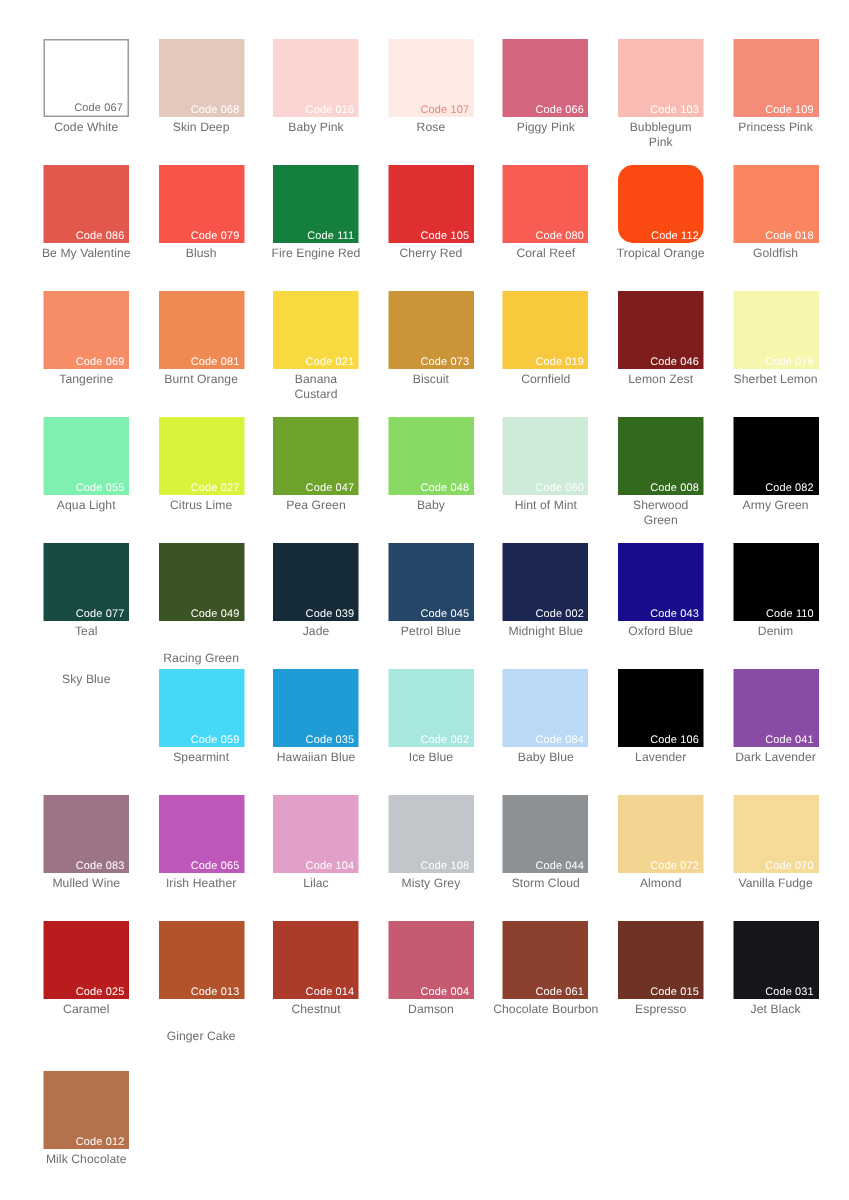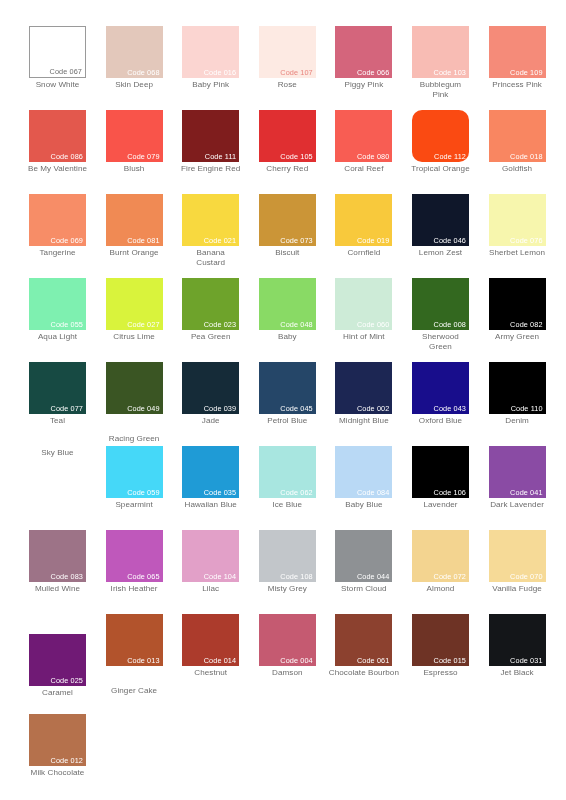--- a/index.html
+++ b/index.html
@@ -70,21 +70,21 @@
 </style>
 </head>
 <body>
 
 <div id="swatch-sheet">
   <div class="swatch-grid" id="swatch-grid">
       <div class="swatch-cell">
         <div class="swatch-chip bordered" style="background: rgb(255, 255, 255); border-color: rgb(154, 154, 154);">
           <div class="swatch-code" style="color: rgb(109, 109, 109);">Code 067</div>
         </div>
-        <div class="swatch-name" style="color: rgb(109, 109, 109);">Snow White</div>
+        <div class="swatch-name" style="color: rgb(109, 109, 109);">Code White</div>
       </div>
       <div class="swatch-cell">
         <div class="swatch-chip" style="background: rgb(227, 200, 187);">
           <div class="swatch-code" style="color: rgb(255, 255, 255);">Code 068</div>
         </div>
         <div class="swatch-name" style="color: rgb(109, 109, 109);">Skin Deep</div>
       </div>
       <div class="swatch-cell">
         <div class="swatch-chip" style="background: rgb(251, 213, 209);">
           <div class="swatch-code" style="color: rgb(255, 255, 255);">Code 016</div>
@@ -121,21 +121,21 @@
         </div>
         <div class="swatch-name wide" style="color: rgb(109, 109, 109);">Be My Valentine</div>
       </div>
       <div class="swatch-cell">
         <div class="swatch-chip" style="background: rgb(249, 84, 74);">
           <div class="swatch-code" style="color: rgb(255, 255, 255);">Code 079</div>
         </div>
         <div class="swatch-name" style="color: rgb(109, 109, 109);">Blush</div>
       </div>
       <div class="swatch-cell">
-        <div class="swatch-chip" style="background: #7f1d1d;">
+        <div class="swatch-chip" style="background: #15803d;">
           <div class="swatch-code" style="color: rgb(255, 255, 255);">Code 111</div>
         </div>
         <div class="swatch-name wide" style="color: rgb(109, 109, 109);">Fire Engine Red</div>
       </div>
       <div class="swatch-cell">
         <div class="swatch-chip" style="background: rgb(224, 47, 49);">
           <div class="swatch-code" style="color: rgb(255, 255, 255);">Code 105</div>
         </div>
         <div class="swatch-name" style="color: rgb(109, 109, 109);">Cherry Red</div>
       </div>
@@ -181,21 +181,21 @@
         </div>
         <div class="swatch-name" style="color: rgb(109, 109, 109);">Biscuit</div>
       </div>
       <div class="swatch-cell">
         <div class="swatch-chip" style="background: rgb(248, 201, 60);">
           <div class="swatch-code" style="color: rgb(255, 255, 255);">Code 019</div>
         </div>
         <div class="swatch-name" style="color: rgb(109, 109, 109);">Cornfield</div>
       </div>
       <div class="swatch-cell">
-        <div class="swatch-chip" style="background: #0f172a;">
+        <div class="swatch-chip" style="background: #7f1d1d;">
           <div class="swatch-code" style="color: rgb(255, 255, 255);">Code 046</div>
         </div>
         <div class="swatch-name" style="color: rgb(109, 109, 109);">Lemon Zest</div>
       </div>
       <div class="swatch-cell">
         <div class="swatch-chip" style="background: rgb(247, 246, 173);">
           <div class="swatch-code" style="color: rgb(255, 255, 255);">Code 076</div>
         </div>
         <div class="swatch-name" style="color: rgb(109, 109, 109);">Sherbet Lemon</div>
       </div>
@@ -206,21 +206,21 @@
         <div class="swatch-name" style="color: rgb(109, 109, 109);">Aqua Light</div>
       </div>
       <div class="swatch-cell">
         <div class="swatch-chip" style="background: rgb(217, 243, 60);">
           <div class="swatch-code" style="color: rgb(255, 255, 255);">Code 027</div>
         </div>
         <div class="swatch-name" style="color: rgb(109, 109, 109);">Citrus Lime</div>
       </div>
       <div class="swatch-cell">
         <div class="swatch-chip" style="background: rgb(110, 163, 43);">
-          <div class="swatch-code" style="color: rgb(255, 255, 255);">Code 023</div>
+          <div class="swatch-code" style="color: rgb(255, 255, 255);">Code 047</div>
         </div>
         <div class="swatch-name" style="color: rgb(109, 109, 109);">Pea Green</div>
       </div>
       <div class="swatch-cell">
         <div class="swatch-chip" style="background: rgb(137, 218, 101);">
           <div class="swatch-code" style="color: rgb(255, 255, 255);">Code 048</div>
         </div>
         <div class="swatch-name" style="color: rgb(109, 109, 109);">Baby</div>
       </div>
       <div class="swatch-cell">
@@ -358,21 +358,21 @@
         </div>
         <div class="swatch-name" style="color: rgb(109, 109, 109);">Almond</div>
       </div>
       <div class="swatch-cell">
         <div class="swatch-chip" style="background: rgb(246, 218, 151);">
           <div class="swatch-code" style="color: rgb(255, 255, 255);">Code 070</div>
         </div>
         <div class="swatch-name" style="color: rgb(109, 109, 109);">Vanilla Fudge</div>
       </div>
       <div class="swatch-cell">
-        <div class="swatch-chip" style="background: #701a75; margin-top: 20px;">
+        <div class="swatch-chip" style="background: #b91c1c;">
           <div class="swatch-code" style="color: rgb(255, 255, 255);">Code 025</div>
         </div>
         <div class="swatch-name" style="color: rgb(109, 109, 109);">Caramel</div>
       </div>
       <div class="swatch-cell">
         <div class="swatch-chip" style="background: rgb(178, 83, 44);">
           <div class="swatch-code" style="color: rgb(255, 255, 255);">Code 013</div>
         </div>
         <div class="swatch-name" style="color: rgb(109, 109, 109); margin-top: 20px;">Ginger Cake</div>
       </div>

